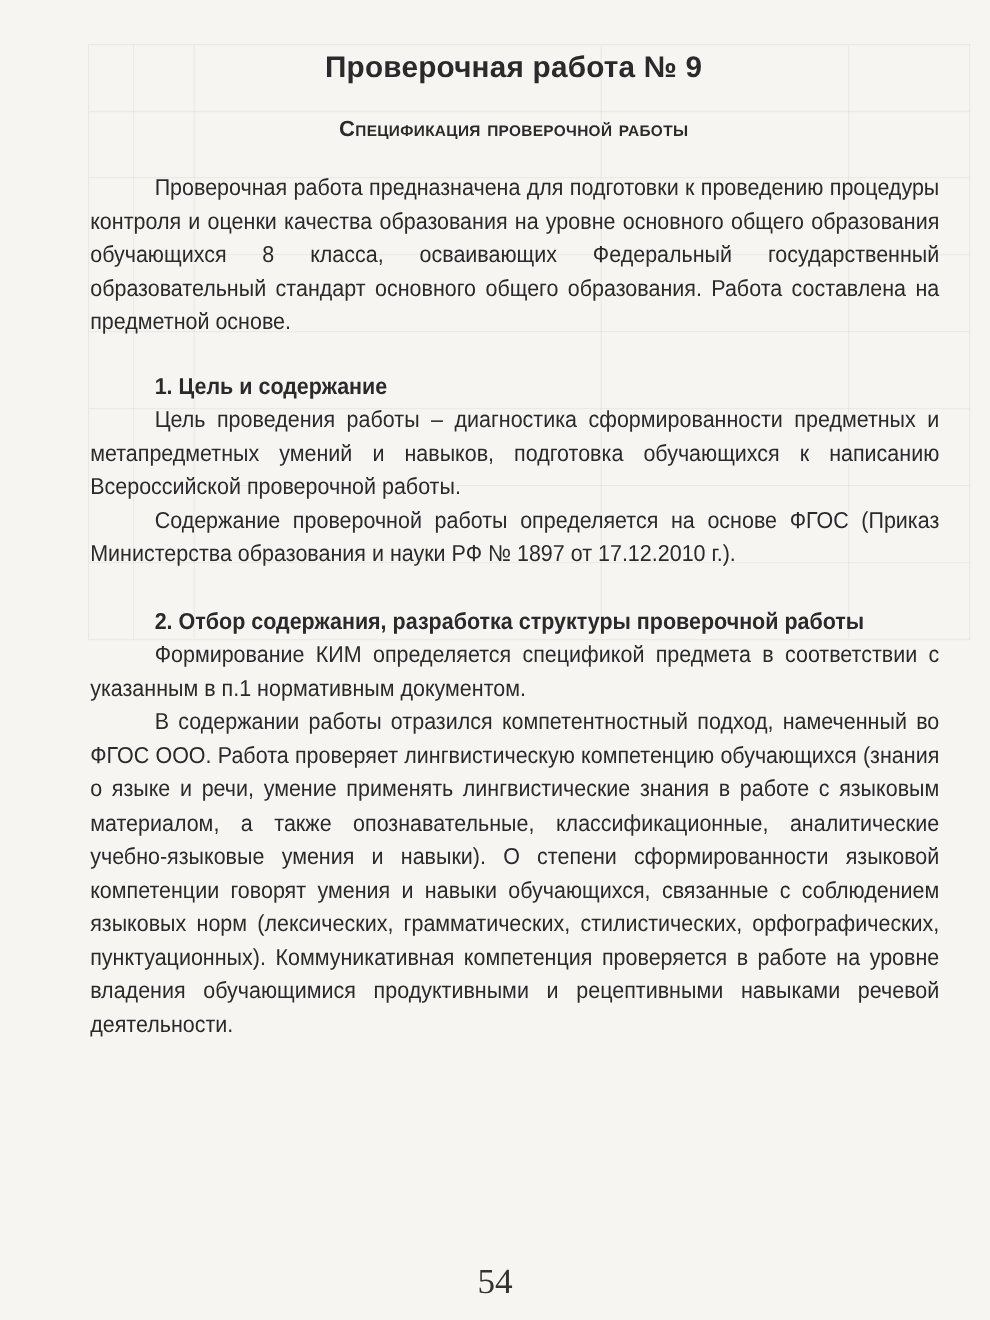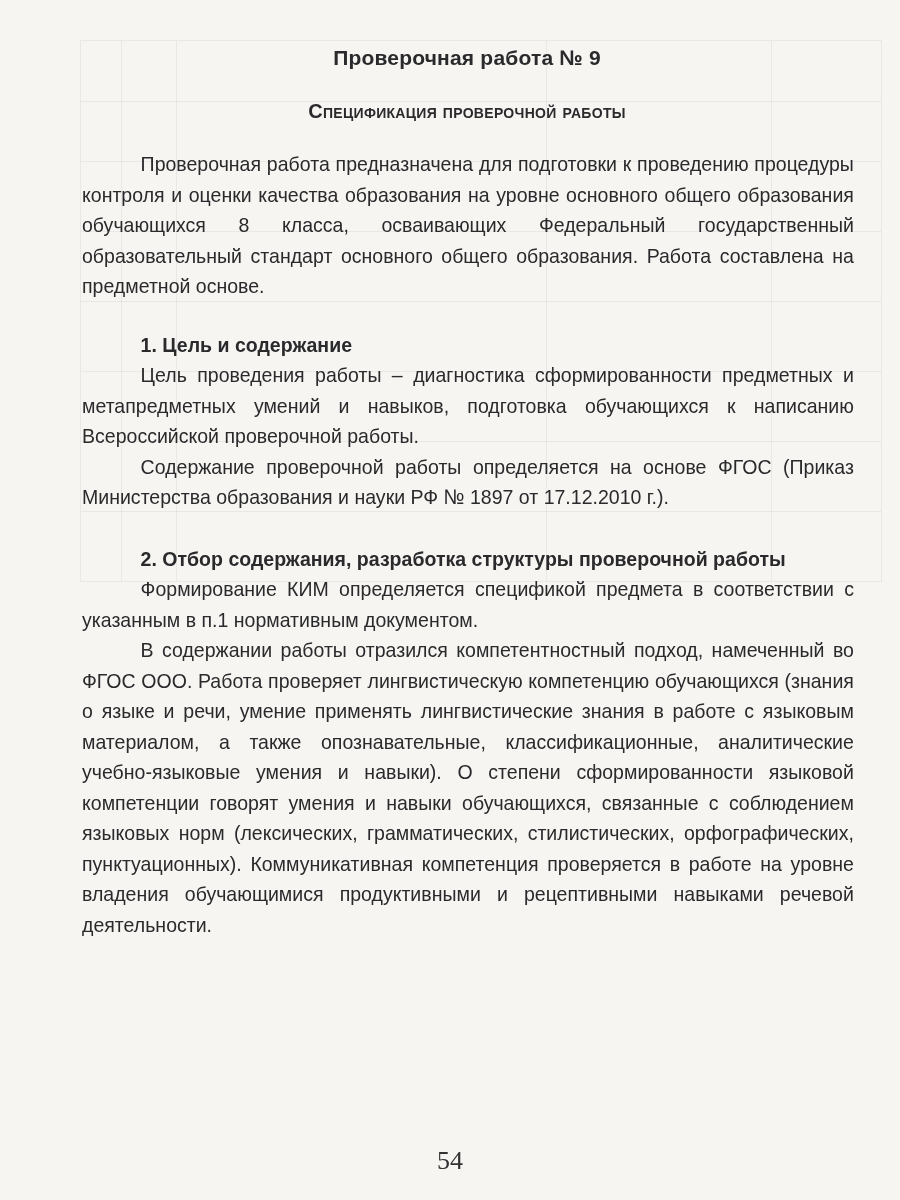--- a/index.html
+++ b/index.html
@@ -41,21 +41,21 @@
     }
     .page {
       position: absolute;
       left: 82px;
       top: 42px;
       width: 770px;
     }
     .title {
       text-align: center;
       font-weight: bold;
-      font-size: 21px;
+      font-size: 27px;
       margin: 4px 0 0 0;
       letter-spacing: 0.2px;
     }
     .subtitle {
       text-align: center;
       font-weight: bold;
       font-size: 20px;
       margin: 30px 0 0 0;
       letter-spacing: 0.3px;
       font-variant: small-caps;
@@ -83,21 +83,21 @@
     }
     .h1 { margin-top: 28px; }
     .h2 { margin-top: 31px; }
     .page-number {
       position: absolute;
       left: 0;
       right: 0;
       top: 1146px;
       text-align: center;
       font-family: "Liberation Serif", serif;
-      font-size: 26px;
+      font-size: 32px;
       color: #333;
     }
   </style>
 </head>
 <body>
 
 <div class="bleed">
   <div class="hl" style="top:60px"></div>
   <div class="hl" style="top:120px"></div>
   <div class="hl" style="top:190px"></div>

